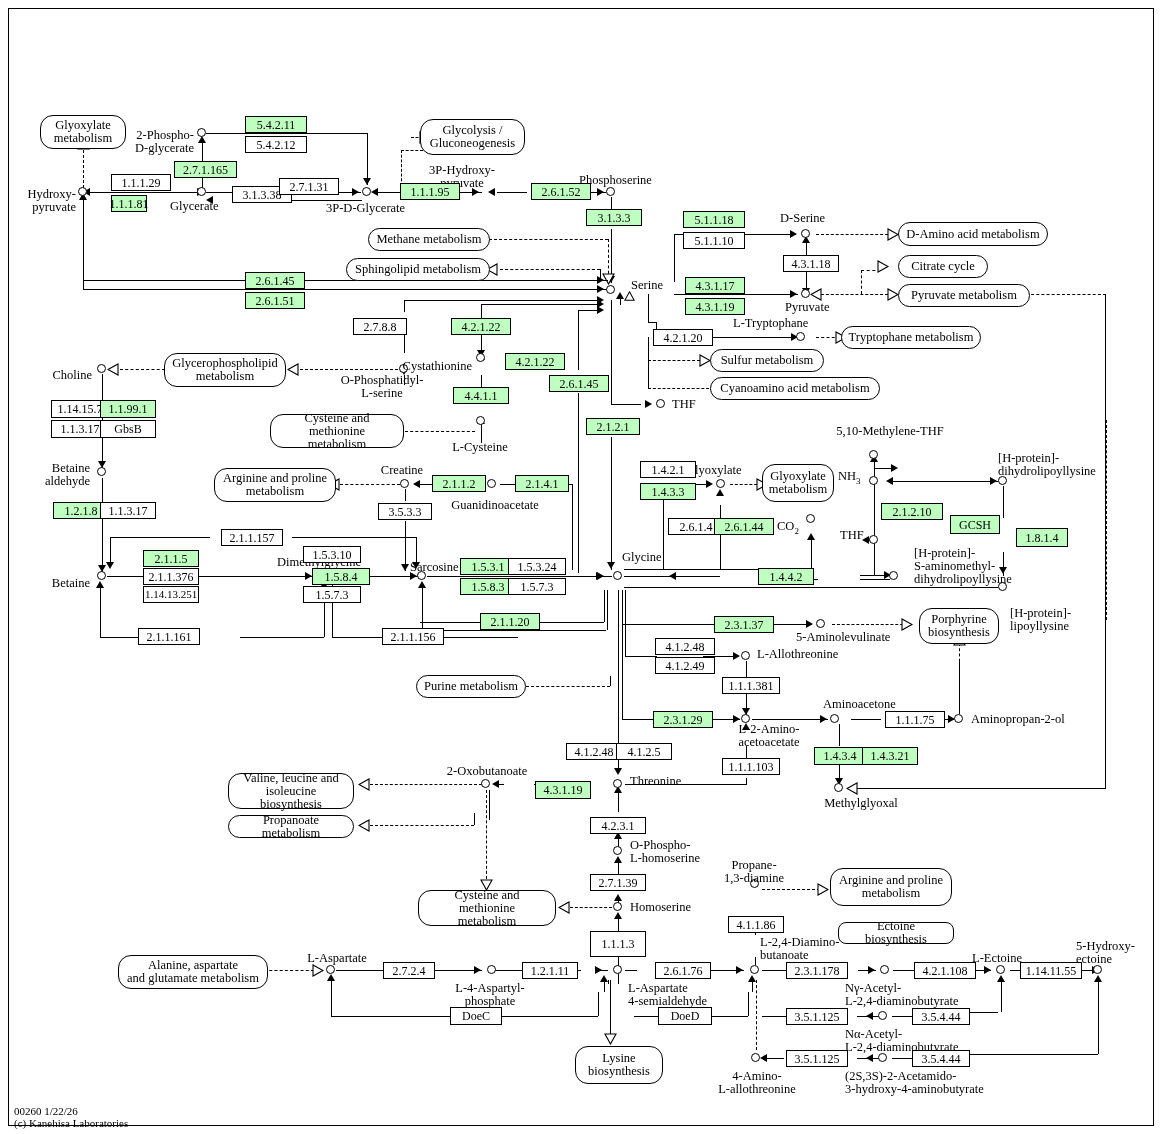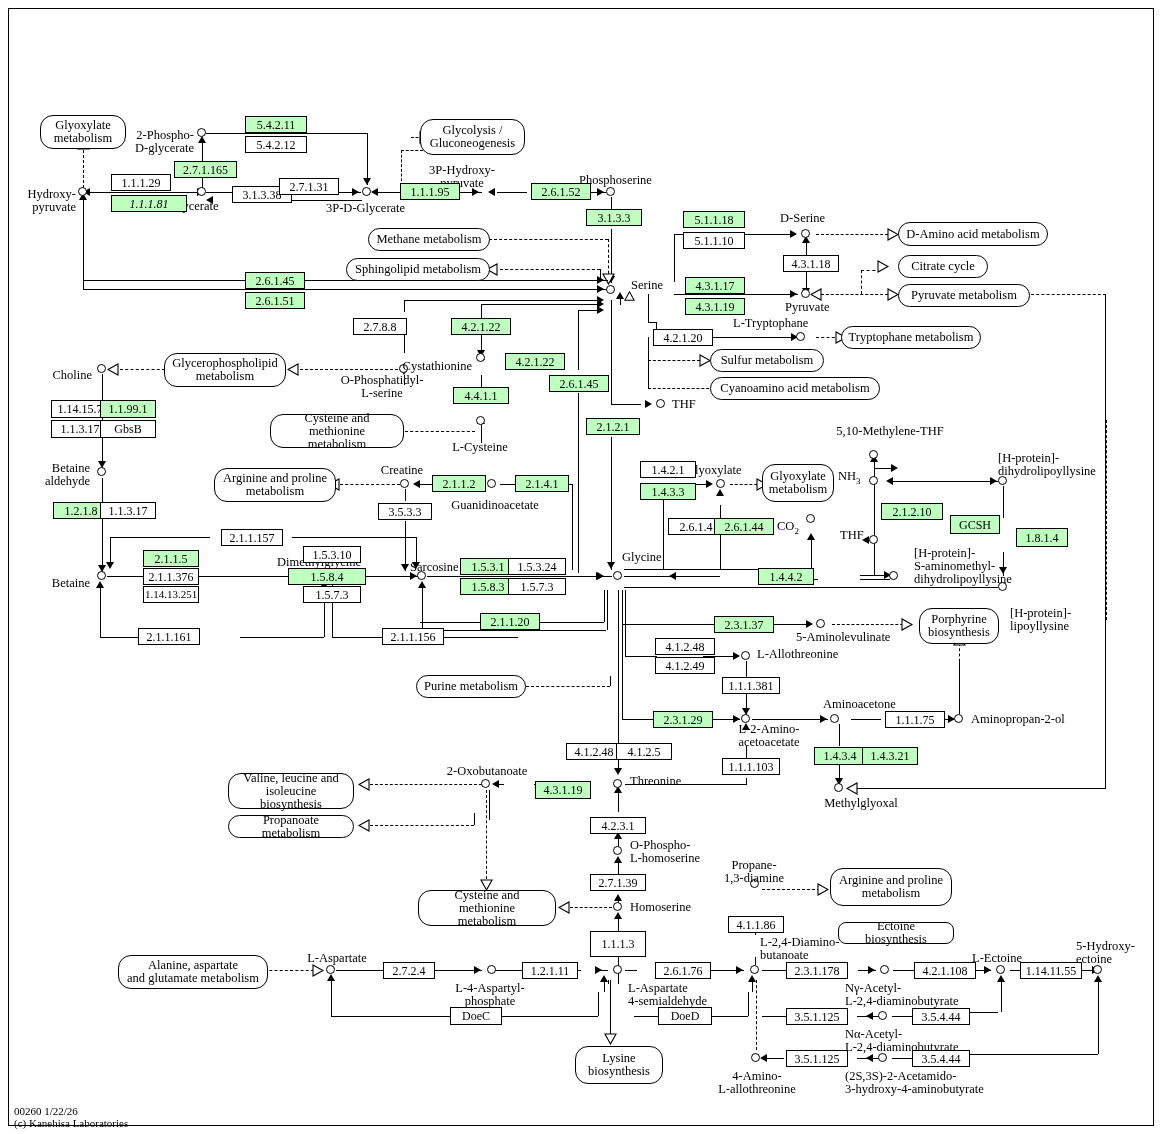--- a/index.html
+++ b/index.html
@@ -744,21 +744,21 @@
       <span style="white-space:pre-line;">Lysine
 biosynthesis</span>
       </div>
   </div>
 
   <div>
     <div class="ec hl" style="left:245px;top:116px;width:62px;height:17px;">5.4.2.11</div>
     <div class="ec" style="left:245px;top:136px;width:62px;height:17px;">5.4.2.12</div>
     <div class="ec hl" style="left:174px;top:161px;width:63px;height:17px;">2.7.1.165</div>
     <div class="ec" style="left:111px;top:174px;width:60px;height:17px;">1.1.1.29</div>
-    <div class="ec hl" style="left:111px;top:195px;width:76px;height:17px;font-style:italic;">1.1.1.81</div>
+    <div class="ec hl" style="left:111px;top:195px;width:36px;height:17px;">1.1.1.81</div>
     <div class="ec" style="left:232px;top:186px;width:60px;height:17px;">3.1.3.38</div>
     <div class="ec" style="left:279px;top:178px;width:60px;height:17px;">2.7.1.31</div>
     <div class="ec hl" style="left:400px;top:183px;width:60px;height:17px;">1.1.1.95</div>
     <div class="ec hl" style="left:531px;top:183px;width:60px;height:17px;">2.6.1.52</div>
     <div class="ec hl" style="left:586px;top:209px;width:56px;height:17px;">3.1.3.3</div>
     <div class="ec hl" style="left:683px;top:211px;width:62px;height:17px;">5.1.1.18</div>
     <div class="ec" style="left:683px;top:232px;width:62px;height:17px;">5.1.1.10</div>
     <div class="ec" style="left:783px;top:255px;width:56px;height:17px;">4.3.1.18</div>
     <div class="ec hl" style="left:685px;top:277px;width:60px;height:17px;">4.3.1.17</div>
     <div class="ec hl" style="left:685px;top:298px;width:60px;height:17px;">4.3.1.19</div>
@@ -785,21 +785,21 @@
     <div class="ec" style="left:668px;top:518px;width:56px;height:17px;">2.6.1.4</div>
     <div class="ec hl" style="left:714px;top:518px;width:60px;height:17px;">2.6.1.44</div>
     <div class="ec hl" style="left:881px;top:503px;width:62px;height:17px;">2.1.2.10</div>
     <div class="ec hl" style="left:950px;top:515px;width:50px;height:19px;">GCSH</div>
     <div class="ec hl" style="left:1016px;top:528px;width:52px;height:19px;">1.8.1.4</div>
     <div class="ec" style="left:221px;top:529px;width:62px;height:17px;">2.1.1.157</div>
     <div class="ec" style="left:303px;top:546px;width:58px;height:17px;">1.5.3.10</div>
     <div class="ec hl" style="left:143px;top:550px;width:56px;height:17px;">2.1.1.5</div>
     <div class="ec" style="left:143px;top:568px;width:56px;height:17px;">2.1.1.376</div>
     <div class="ec" style="left:143px;top:586px;width:56px;height:17px;font-size:11px;">1.14.13.251</div>
-    <div class="ec hl" style="left:288px;top:568px;width:78px;height:17px;">1.5.8.4</div>
+    <div class="ec hl" style="left:312px;top:568px;width:58px;height:17px;">1.5.8.4</div>
     <div class="ec" style="left:303px;top:586px;width:58px;height:17px;">1.5.7.3</div>
     <div class="ec hl" style="left:460px;top:558px;width:56px;height:17px;">1.5.3.1</div>
     <div class="ec" style="left:508px;top:558px;width:58px;height:17px;">1.5.3.24</div>
     <div class="ec hl" style="left:460px;top:578px;width:56px;height:17px;">1.5.8.3</div>
     <div class="ec" style="left:508px;top:578px;width:58px;height:17px;">1.5.7.3</div>
     <div class="ec hl" style="left:758px;top:568px;width:56px;height:17px;">1.4.4.2</div>
     <div class="ec" style="left:138px;top:628px;width:62px;height:17px;">2.1.1.161</div>
     <div class="ec" style="left:382px;top:628px;width:62px;height:17px;">2.1.1.156</div>
     <div class="ec hl" style="left:480px;top:613px;width:60px;height:17px;">2.1.1.20</div>
     <div class="ec hl" style="left:714px;top:616px;width:60px;height:17px;">2.3.1.37</div>

